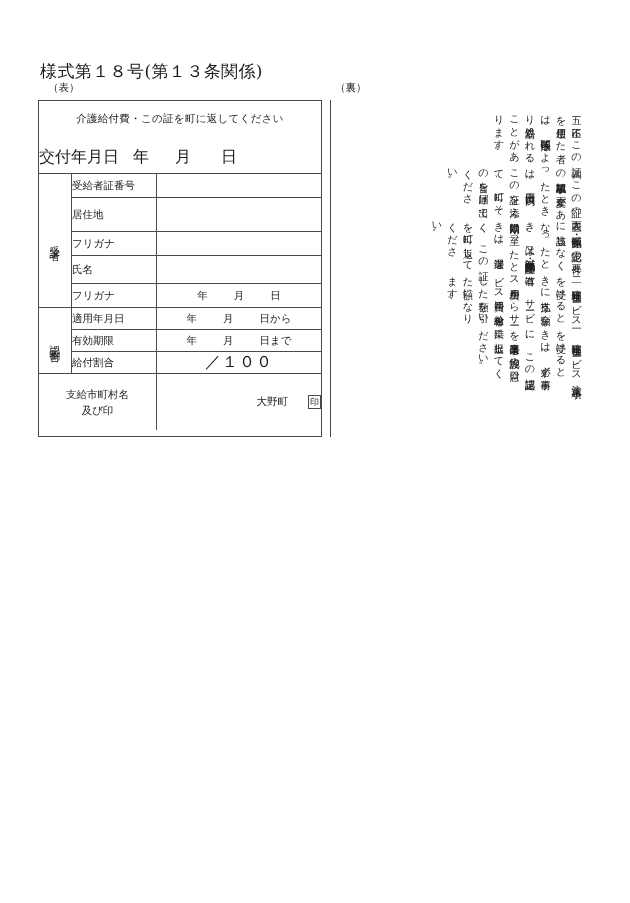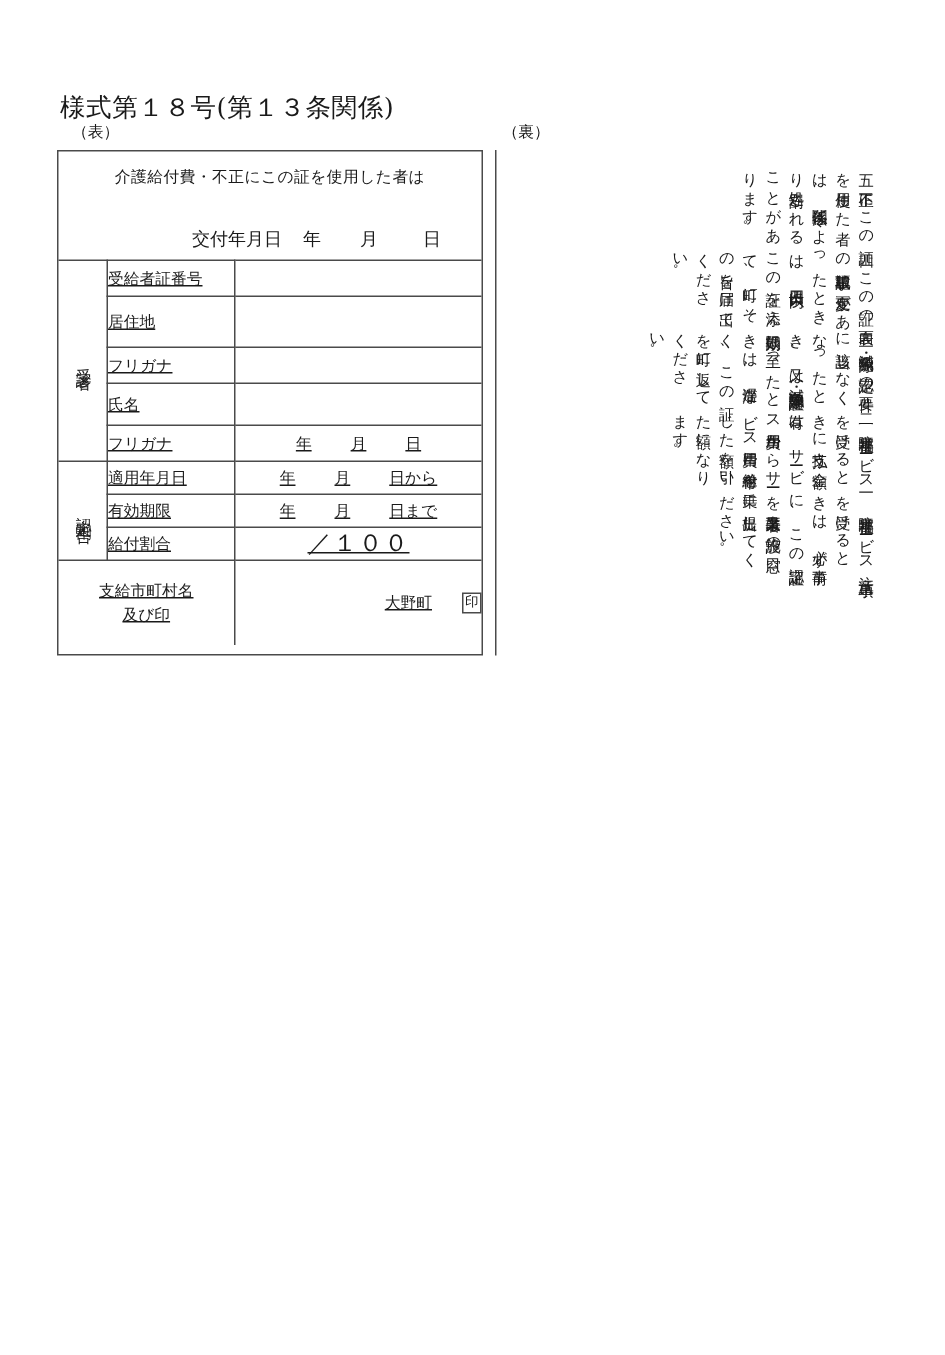--- a/index.html
+++ b/index.html
@@ -54,42 +54,40 @@
   }
   .title-line {
     text-align: center;
     font-size: 10.5px;
     line-height: 17px;
     letter-spacing: 0.3px;
     white-space: nowrap;
   }
   .issue-row {
     position: absolute;
-    left: 0; right: 27px;
+    left: 0; right: 14px;
     bottom: 5px;
-    text-align: right;
-    font-size: 12px;
+    font-size: 16px;
     white-space: nowrap;
   }
   .issue-row .lbl { margin-right: 14px; }
   .issue-row .yy { margin-right: 26px; }
   .issue-row .mm { margin-right: 30px; }
 
   
   table.form-tbl {
     width: 100%;
     border-collapse: collapse;
     table-layout: fixed;
   }
   table.form-tbl td {
     border: 1px solid #4a4a4a;
     font-size: 10.5px;
     padding: 0;
     vertical-align: middle;
-    text-decoration: underline;
   }
   
   table.form-tbl td.no-left   { border-left: none; }
   table.form-tbl td.no-right  { border-right: none; }
   table.form-tbl tr:last-child td { border-bottom: none; }
 
   .vlabel {
     width: 32px;
     text-align: center;
     writing-mode: vertical-rl;
@@ -211,21 +209,21 @@
 <body>
 
 <div class="form-no">様式第１８号(第１３条関係)</div>
 
 <div class="side-label front">（表）</div>
 <div class="side-label back">（裏）</div>
 
 <div class="front-card">
 
   <div class="title-block">
-    <div class="title-line">介護給付費・不正にこの証を使用した者は</div>
+    <div class="title-line">介護給付費・この証を町に返してください</div>
     <div class="issue-row">
       <span class="lbl">交付年月日</span><span class="yy">年</span><span class="mm">月</span><span class="dd">日</span>
     </div>
   </div>
 
   <table class="form-tbl">
     <tbody>
         <tr class="r-h24">
       <td class="vlabel no-left" rowspan="5">
         <span class="vlabel-inner">受診者</span>

